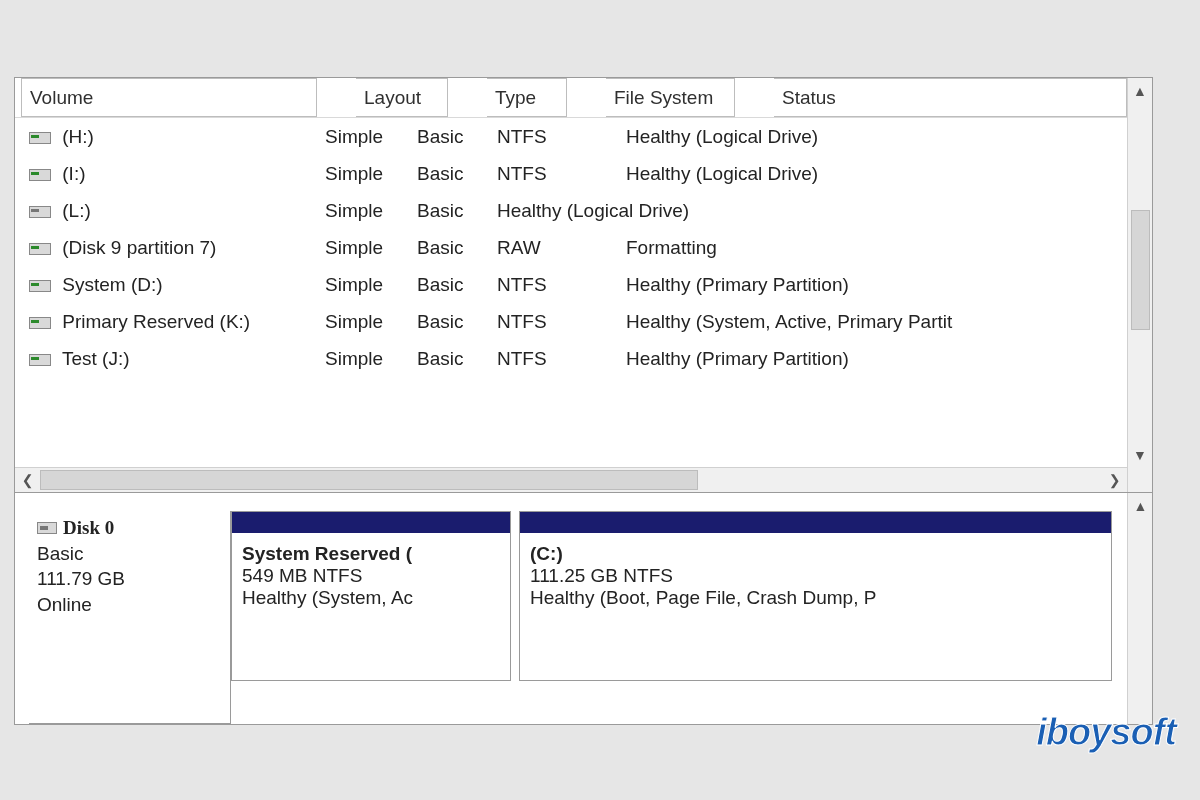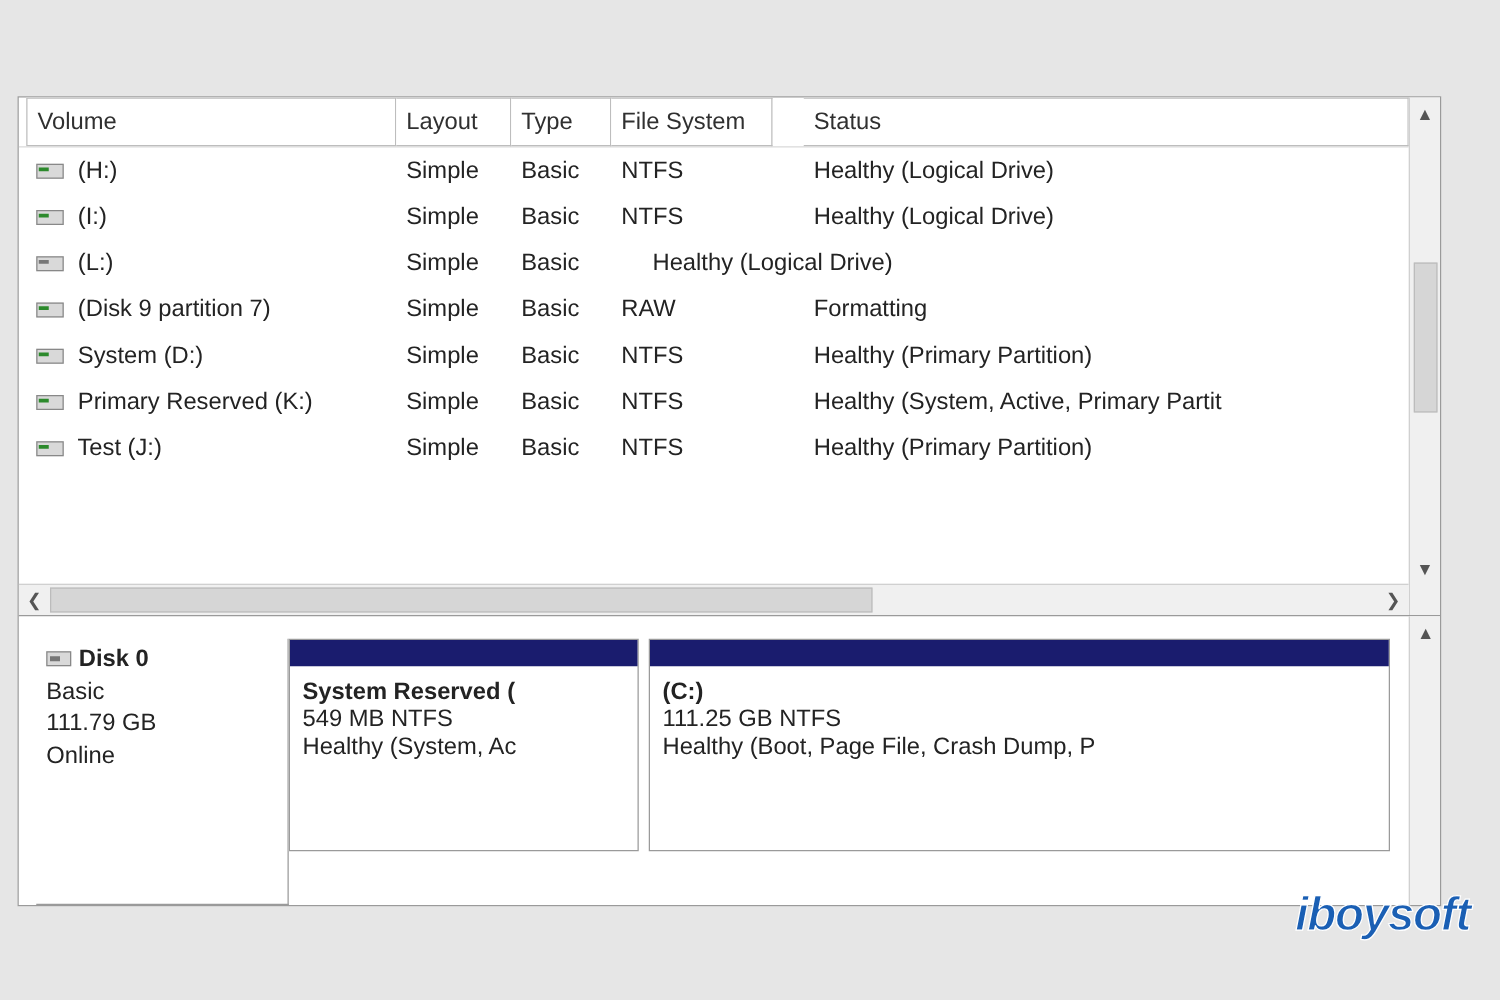--- a/index.html
+++ b/index.html
@@ -33,31 +33,31 @@
     display:flex; align-items:stretch;
     padding-left:6px;
   }
   .vol-header-row { height:40px; }
   .vol-row { height:37px; align-items:center; }
   .col { padding:4px 6px 4px 8px; white-space:nowrap; overflow:hidden; }
   .col-volume    { width:296px; }
   .col-layout    { width:92px; }
   .col-type      { width:80px; }
   .col-filesystem{ width:129px; }
-  .col-status    { flex:1;margin-left:25px; }
+  .col-status    { flex:1; }
   .hdr {
     background:#ffffff;
     border:1px solid #bdbdbd;
     border-right:1px solid #bdbdbd;
     color:#303030;
     font-weight:400;
     display:flex; align-items:center;
   }
   .hdr + .hdr { border-left:none; }
-  .vol-header-row { border-bottom:1px solid #d9d9d9; }
+  .vol-header-row { border-bottom:1px solid #d9d9d9;gap:39px; }
   
   .vicon {
     display:inline-block; width:20px; height:10px;
     margin-right:8px; position:relative; vertical-align:middle;
   }
   .vicon::before {
     content:''; position:absolute; left:0; top:0; width:20px; height:10px;
     background:#d9d9d9; border:1px solid #888;
   }
   .vicon::after {
@@ -104,21 +104,21 @@
   
   .lower-pane {
     flex:1; display:flex; position:relative;
     padding:18px 0 0 14px;
   }
   .disk-info {
     width:202px; padding:4px 8px 0 8px;
     border:1px solid #9a9a9a; border-left:none; border-top:none;
     line-height:1.35;
   }
-  .disk-info .dline1 { font-weight:700; }
+  .disk-info .dline1 { font-weight:700;font-family:Liberation Serif, serif; }
   .disk-info .dicon {
     display:inline-block; width:20px; height:12px; margin-right:6px;
     background:#d9d9d9; border:1px solid #888; position:relative; vertical-align:baseline;
   }
   .disk-info .dicon::after {
     content:''; position:absolute; left:2px; top:3px; width:8px; height:4px; background:#777;
   }
   .partitions {
     flex:1; display:flex; gap:8px; padding-right:40px; align-items:flex-start;
   }

